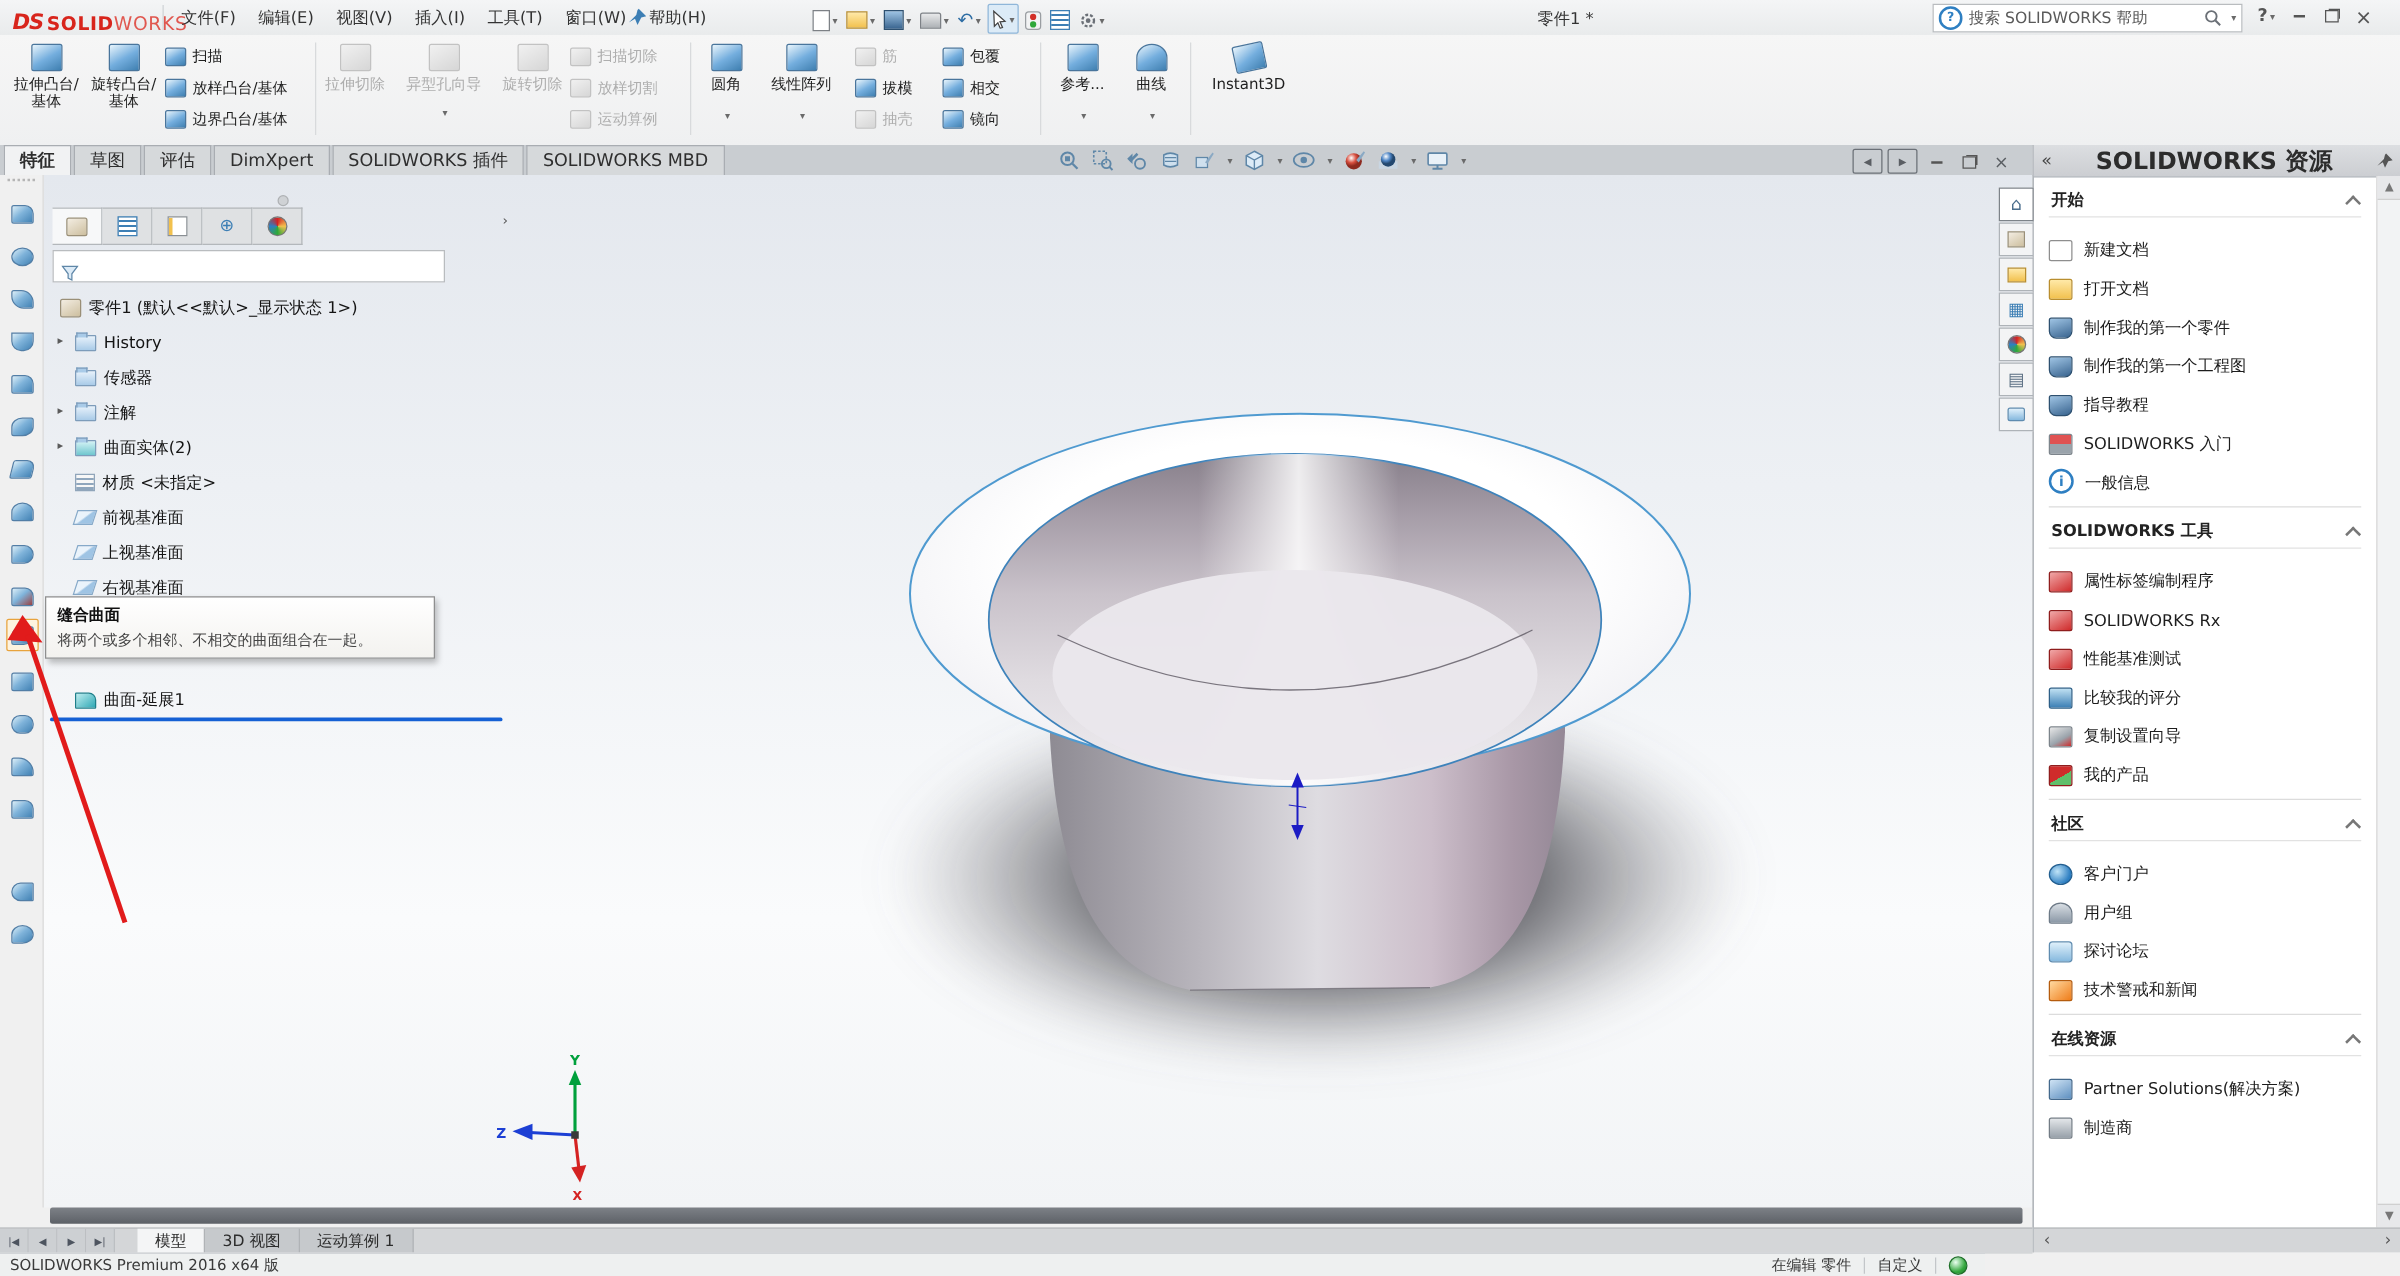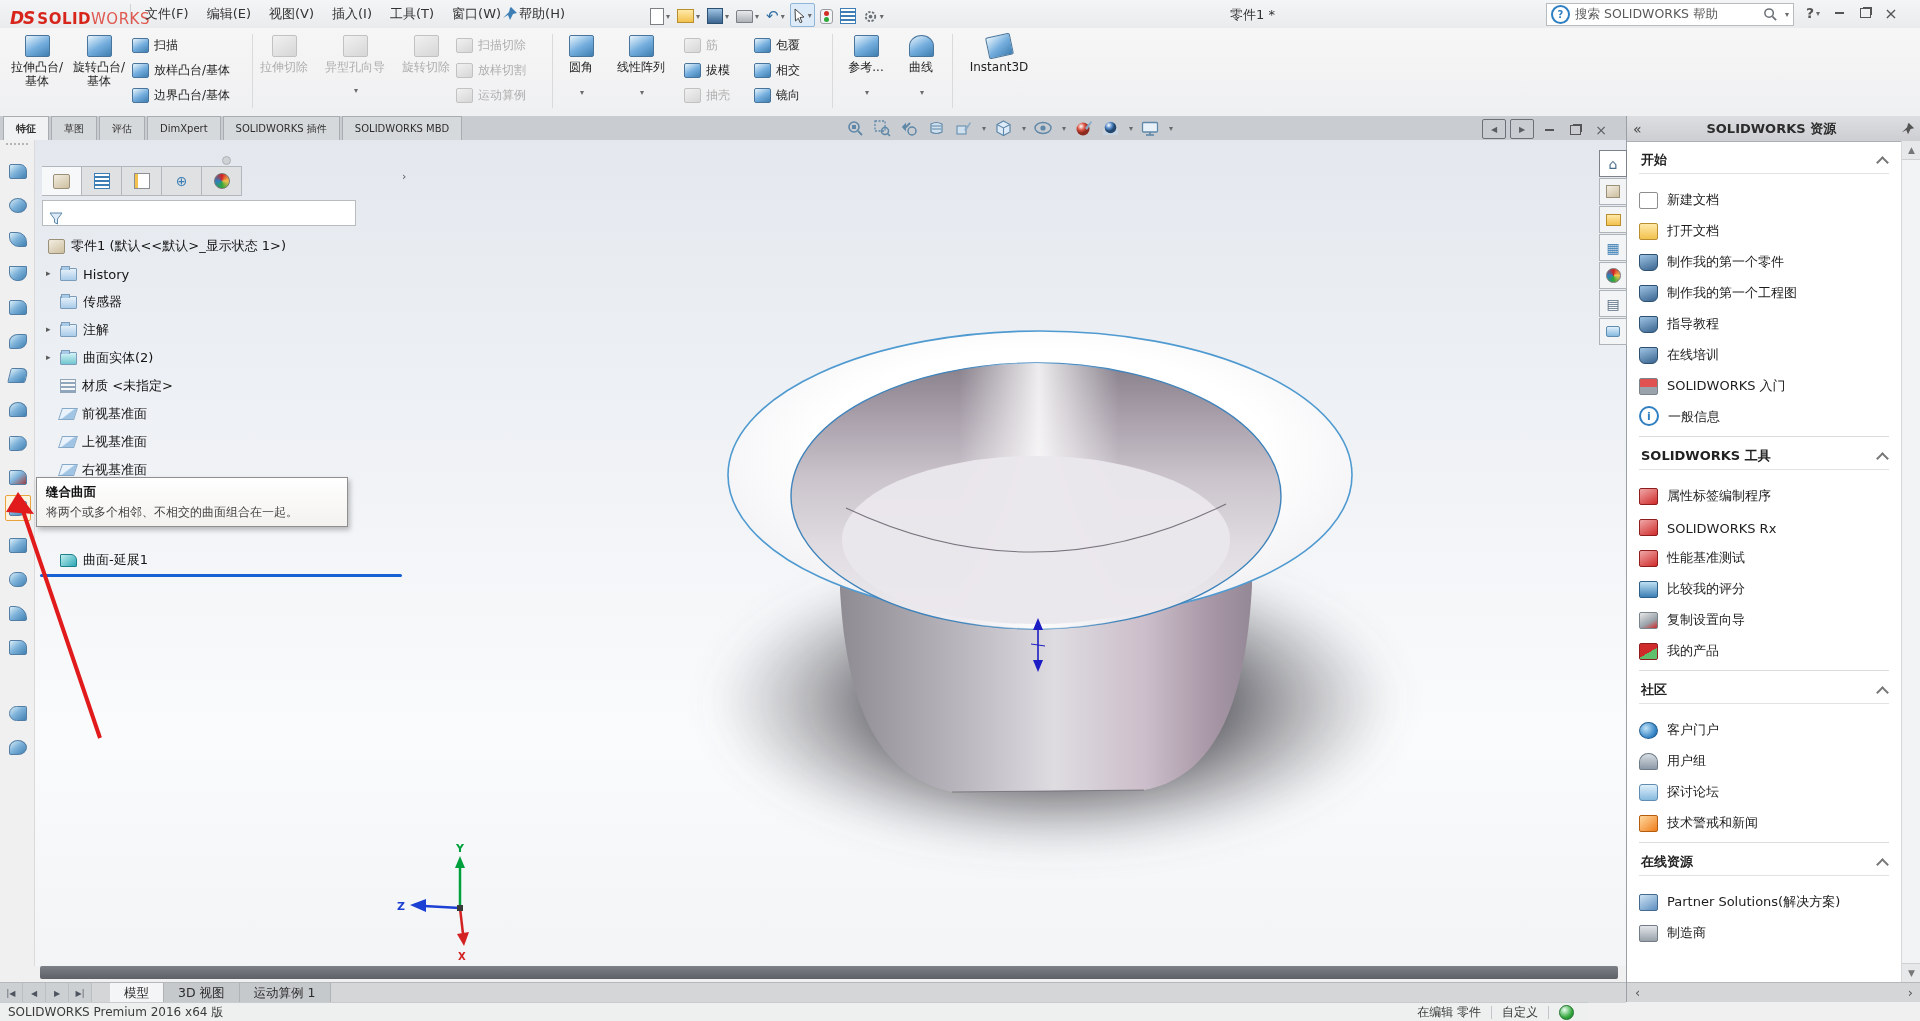--- a/index.html
+++ b/index.html
@@ -26,21 +26,21 @@
   .rb.gray{color:#aeaeae;}
   .rcb{width:23px;height:20px;margin:2px auto 3px;border-radius:2px;background:linear-gradient(150deg,#e9f5fc,#74aede 52%,#3f7fb0);border:1px solid #49759c;}
   .gray .rcb{background:linear-gradient(150deg,#f1f1f1,#d6d6d6);border-color:#c2c2c2;}
   .stk{position:absolute;top:5px;}
   .srow{display:flex;align-items:center;gap:5px;height:25px;font-size:12px;color:#1f1f1f;cursor:default;}
   .srow.gray{color:#aeaeae;}
   .rcbs{width:15px;height:13px;border-radius:2px;background:linear-gradient(150deg,#e9f5fc,#74aede 52%,#3f7fb0);border:1px solid #49759c;flex:none;}
   .srow.gray .rcbs{background:linear-gradient(150deg,#f1f1f1,#d6d6d6);border-color:#c2c2c2;}
   
   #tabrow{position:absolute;left:0;top:116px;width:1626px;height:24px;background:#c9cdd1;border-bottom:1px solid #a7abb0;}
-  .ftab{height:23px;padding:0 12px;display:flex;align-items:center;font-size:10px;color:#2e2e2e;background:#d6d9db;border:1px solid #a9adb2;border-bottom:none;margin-right:2px;cursor:default;}
+  .ftab{height:23px;padding:0 12px;display:flex;align-items:center;font-size:14px;color:#2e2e2e;background:#d6d9db;border:1px solid #a9adb2;border-bottom:none;margin-right:2px;cursor:default;}
   .ftab.active{background:#f1f2f3;font-weight:bold;}
   .hud{position:absolute;top:2px;display:flex;align-items:center;gap:7px;}
   .hudi{width:20px;height:20px;display:flex;align-items:center;justify-content:center;}
   .pctl{width:22px;height:18px;display:flex;align-items:center;justify-content:center;color:#5a5e63;font-size:11px;border-radius:2px;}
   
   #graphics{position:absolute;left:34px;top:140px;width:1592px;height:826px;
     background:linear-gradient(180deg,#e4e8ee 0%,#edf0f4 30%,#fafbfc 72%,#f2f4f6 100%);}
   #lefttoolbar{position:absolute;left:0;top:140px;width:34px;height:826px;background:#f0f0f0;border-right:1px solid #dadada;}
   .grip{height:8px;margin:3px 6px;border-top:2px dotted #b5b5b5;}
   .ltb{position:absolute;left:5px;width:24px;height:24px;display:flex;align-items:center;justify-content:center;border:1px solid transparent;border-radius:2px;}
@@ -59,21 +59,21 @@
   .mat-ico{width:14px;height:12px;background:repeating-linear-gradient(#f7f7f7 0 2px,#8fa6bd 2px 4px);border:1px solid #90a5ba;flex:none;}
   .surf-ico{width:15px;height:11px;background:linear-gradient(140deg,#bfeef0,#2fa8b5);border:1px solid #1d7f8a;border-radius:1px 6px 1px 1px;flex:none;}
   #rollback{position:absolute;left:6px;top:434px;width:362px;height:3px;background:#1560d4;border-radius:2px;}
   
   #tooltip{position:absolute;left:2px;top:337px;width:292px;background:linear-gradient(#ffffff,#f3f2ef);border:1px solid #8f8f8f;box-shadow:2px 3px 5px rgba(0,0,0,.25);padding:6px 9px;z-index:30;}
   #tooltip .tt{font-weight:bold;font-size:12.5px;color:#111;margin-bottom:3px;}
   #tooltip .tb{font-size:12px;color:#444;line-height:16px;}
   
   #taskpane{position:absolute;left:1626px;top:116px;width:294px;height:886px;background:#ffffff;border-left:1px solid #9aa0a6;}
   #tp-header{height:25px;background:linear-gradient(#dcdee1,#ccced2);border-bottom:1px solid #aab0b5;display:flex;align-items:center;padding:0 6px;}
-  .tp-title{flex:1;text-align:center;font-weight:bold;font-size:13px;color:#2c2c2c;}
+  .tp-title{flex:1;text-align:center;font-weight:bold;font-size:19px;color:#2c2c2c;}
   .sec-h{display:flex;align-items:center;justify-content:space-between;margin:10px 14px 4px 14px;font-weight:bold;font-size:13px;color:#222;gap:28px;}
   .chev{width:7px;height:7px;border-left:2px solid #777;border-top:2px solid #777;transform:rotate(45deg);margin-top:4px;}
   .tp-item{display:flex;align-items:flex-end;gap:9px;height:31px;padding-left:12px;font-size:13px;color:#1d1d1d;cursor:default;}
   .tp-div{border-top:1px solid #dcdcdc;margin:10px 12px 2px 12px;}
   .tpi{width:17px;height:15px;flex:none;border-radius:2px;}
   .i-doc{background:#fff;border:1px solid #8e8e8e;}
   .i-open{background:linear-gradient(#ffe9a8,#f2c14e);border:1px solid #b98e2f;}
   .i-cap{background:linear-gradient(160deg,#9fc4e4,#39648f);border:1px solid #2d5070;border-radius:2px 2px 6px 6px;}
   .i-sw{background:linear-gradient(#e05252 50%,#9aa3ab 50%);border:1px solid #7c848b;}
   .i-info{width:16px;height:16px;border-radius:50%;background:#fff;border:2px solid #2e7fc2;color:#2e7fc2;font-weight:bold;font-size:11px;display:flex;align-items:center;justify-content:center;}
@@ -695,24 +695,20 @@
         </div>
       <div class="tp-item">
           <div class="tpi i-cap"></div>
           <span>制作我的第一个工程图</span>
         </div>
       <div class="tp-item">
           <div class="tpi i-cap"></div>
           <span>指导教程</span>
         </div>
       <div class="tp-item">
-          <div class="tpi i-cap"></div>
-          <span>在线培训</span>
-        </div>
-      <div class="tp-item">
           <div class="tpi i-sw"></div>
           <span>SOLIDWORKS 入门</span>
         </div>
       <div class="tp-item">
           <div class="i-info">i</div>
           <span>一般信息</span>
         </div>
       <div class="tp-div"></div>
       <div class="sec-h">
           <span>SOLIDWORKS 工具</span>

